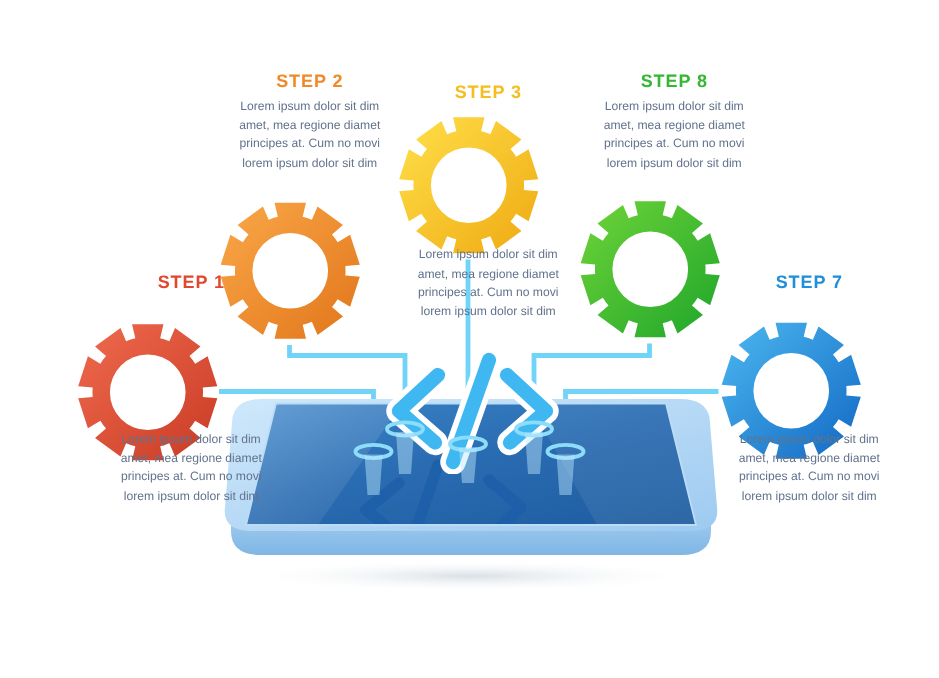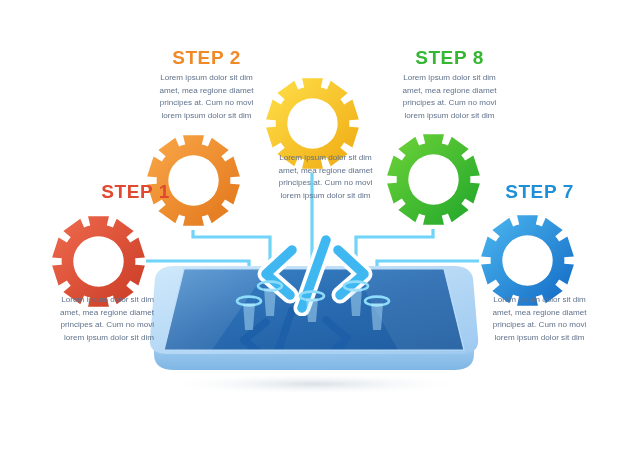--- a/index.html
+++ b/index.html
@@ -5,31 +5,31 @@
   html,body{margin:0;padding:0;}
   body{
     width:626px;height:452px;overflow:hidden;background:#ffffff;
     font-family:"Liberation Sans", sans-serif;
   }
   #stage{position:relative;width:626px;height:452px;background:#ffffff;}
 
   
   .step-block{position:absolute;text-align:center;}
   .step-title{
-    font-weight:bold;font-size:19px;letter-spacing:.6px;
+    font-weight:bold;font-size:12px;letter-spacing:.6px;
     margin:0 0 5px 0;line-height:1;
   }
   .step-body{
-    font-size:8.1px;line-height:1.55;color:#61728c;margin:16px;
+    font-size:8.1px;line-height:1.55;color:#61728c;margin:0;
     font-family:"Liberation Sans", sans-serif;
   }
   .step-body span{display:block;white-space:nowrap;}
 
   
-  #txt1{left:23px;  top:182px; width:147px;text-align:right;}
+  #txt1{left:54px;  top:182px; width:147px;}
   #txt2{left:133px; top:48px;  width:147px;}
   #txt3{left:252px; top:55px;  width:147px;}
   #txt4{left:376px; top:48px;  width:147px;}
   #txt5{left:466px; top:182px; width:147px;}
 
   #txt1 .step-title{color:#e0492f;}
   #txt2 .step-title{color:#f08a28;}
   #txt3 .step-title{color:#f5bd1f;}
   #txt4 .step-title{color:#35b733;}
   #txt5 .step-title{color:#1f8fd8;}
@@ -225,20 +225,21 @@
     <p class="step-title">STEP 2</p>
     <p class="step-body">
       <span>Lorem ipsum dolor sit dim</span>
       <span>amet, mea regione diamet</span>
       <span>principes at. Cum no movi</span>
       <span>lorem ipsum dolor sit dim</span>
     </p>
   </div>
 
   <div class="step-block" id="txt3">
+    <p class="step-title">STEP 3</p>
     <p class="step-body">
       <span>Lorem ipsum dolor sit dim</span>
       <span>amet, mea regione diamet</span>
       <span>principes at. Cum no movi</span>
       <span>lorem ipsum dolor sit dim</span>
     </p>
   </div>
 
   <div class="step-block" id="txt4">
     <p class="step-title">STEP 8</p>

